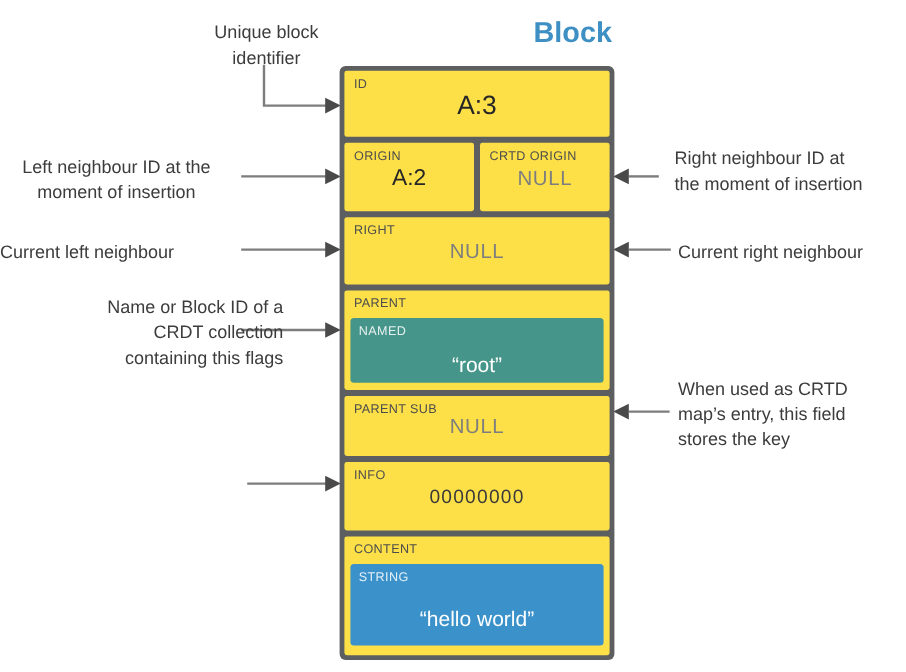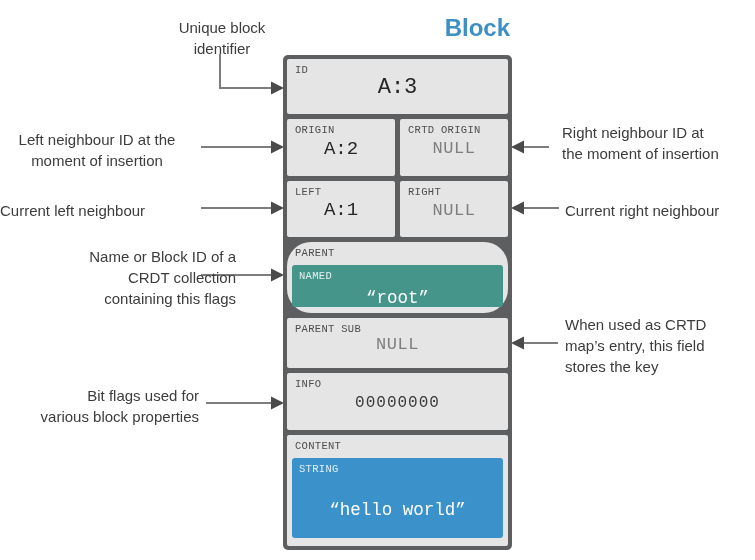--- a/index.html
+++ b/index.html
@@ -20,26 +20,26 @@
   .ann-origin{left:6px;top:129px;width:182px;text-align:center;}
   .ann-left{left:0px;top:200px;width:186px;text-align:left;}
   .ann-parent{left:0px;top:246px;width:188px;text-align:right;padding-left:48px;}
   .ann-info{left:0px;top:385px;width:199px;text-align:right;}
   .ann-right-origin{left:562px;top:122px;width:185px;text-align:left;}
   .ann-right{left:565px;top:200px;width:185px;text-align:left;}
   .ann-parent-sub{left:565px;top:314px;width:180px;text-align:left;}
   .block{position:absolute;left:283px;top:55px;width:229px;height:495px;box-sizing:border-box;
          background:var(--frame);border-radius:5px;padding:4px;
          display:flex;flex-direction:column;gap:5px;}
-  .cell{background:#e5e5e5;border-radius:2px;position:relative;box-sizing:border-box;font-family:Liberation Mono, monospace;}
+  .cell{background:#fde047;border-radius:2px;position:relative;box-sizing:border-box;}
   .cell-id{height:55px;}
   .row{display:flex;gap:5px;}
   .row-2{height:57px;} .row-3{height:56px;}
   .row .cell{flex:1;}
-  .cell-parent{height:71px;border-radius:24px;}
+  .cell-parent{height:83px;}
   .cell-parent-sub{height:50px;}
   .cell-info{height:57px;}
   .cell-content{flex:1;}
   .flabel{position:absolute;top:5px;left:8px;font-size:10.5px;letter-spacing:.3px;
           color:var(--label-text);white-space:nowrap;}
   .fvalue{display:flex;align-items:center;justify-content:center;height:100%;
           box-sizing:border-box;padding-top:2px;color:var(--value-text);}
   .v-big{font-size:22px;font-weight:500;}
   .v-id{font-size:19px;font-weight:500;}
   .v-null{font-size:17px;color:var(--null-text);letter-spacing:.5px;font-weight:400;}
@@ -103,24 +103,20 @@
     <div>moment of insertion</div>
   </div>
   <div class="ann ann-left">
     <div>Current left neighbour</div>
   </div>
   <div class="ann ann-parent">
     <div>Name or Block ID of a</div>
     <div>CRDT collection</div>
     <div>containing this flags</div>
   </div>
-  <div class="ann ann-info">
-    <div>Bit flags used for</div>
-    <div>various block properties</div>
-  </div>
   <div class="ann ann-right-origin">
     <div>Right neighbour ID at</div>
     <div>the moment of insertion</div>
   </div>
   <div class="ann ann-right">
     <div>Current right neighbour</div>
   </div>
   <div class="ann ann-parent-sub">
     <div>When used as CRTD</div>
     <div>map’s entry, this field</div>
@@ -139,24 +135,20 @@
         <span class="flabel">ORIGIN</span>
         <div class="fvalue v-id">A:2</div>
       </div>
       <div class="cell">
         <span class="flabel">CRTD ORIGIN</span>
         <div class="fvalue v-null">NULL</div>
       </div>
     </div>
 
     <div class="row row-3">
-      <div class="cell">
-        <span class="flabel">LEFT</span>
-        <div class="fvalue v-id">A:1</div>
-      </div>
       <div class="cell">
         <span class="flabel">RIGHT</span>
         <div class="fvalue v-null">NULL</div>
       </div>
     </div>
 
     <div class="cell cell-parent">
       <span class="flabel">PARENT</span>
       <div class="subbox subbox-named">
         <span class="stag">NAMED</span>

